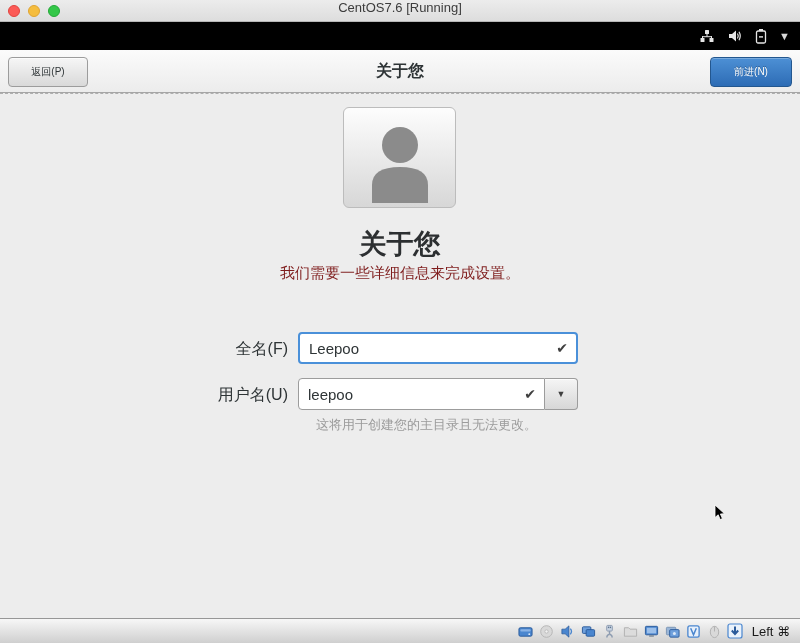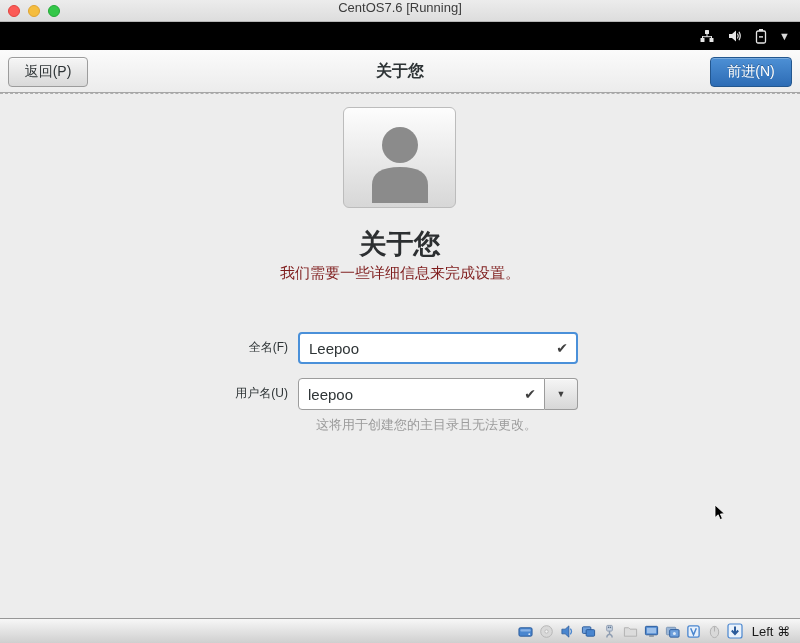--- a/index.html
+++ b/index.html
@@ -23,42 +23,42 @@
   .gnome-topbar { position:absolute; top:22px; left:0; width:800px; height:28px; background:#000; }
   .topbar-right { position:absolute; right:10px; top:0; height:28px; display:flex; align-items:center; gap:12px; }
   .topbar-right svg { display:block; }
   .chev { color:#d8d8d8; font-size:11px; line-height:1; }
 
   
   .headerbar { position:absolute; top:50px; left:0; width:800px; height:43px;
     background:linear-gradient(#fbfbfb,#ececec); border-bottom:1px solid #a6a6a6;
     display:flex; align-items:center; }
   .hb-title { position:absolute; left:0; right:0; text-align:center; font-size:16px; font-weight:bold; color:#2e3436; }
-  .btn { font-family:inherit; font-size:14px; color:#2e3436; border:1px solid #9c9c9c; border-radius:4px;
+  .btn { font-family:inherit; font-size:10px; color:#2e3436; border:1px solid #9c9c9c; border-radius:4px;
     background:linear-gradient(#f6f6f6,#d9d9d9); padding:0 14px; height:30px; cursor:pointer;
     box-shadow:inset 0 1px 0 rgba(255,255,255,.7); }
   .btn.back { position:absolute; left:8px; top:7px; min-width:80px; }
   .btn.primary { position:absolute; right:8px; top:7px; min-width:82px;
     background:linear-gradient(#4d90d5,#2d6cb5); border:1px solid #23578f; color:#ffffff;
     text-shadow:0 -1px 0 rgba(0,0,0,.3); box-shadow:inset 0 1px 0 rgba(255,255,255,.25); }
 
   
   .content { position:absolute; top:93px; left:0; width:800px; height:525px;
     background:#ededed; border-top:1px dashed #aeaeae; }
 
   .avatar-card { position:absolute; left:343px; top:13px; width:113px; height:101px;
     border:1px solid #bcbcbc; border-radius:6px;
     background:linear-gradient(#fdfdfd,#d7d7d7); cursor:pointer;
     display:flex; align-items:flex-end; justify-content:center; overflow:hidden; }
 
   .heading { position:absolute; top:132px; left:0; width:800px; text-align:center;
     font-size:27px; font-weight:bold; color:#2c2f31; }
   .subheading { position:absolute; top:170px; left:0; width:800px; text-align:center;
     font-size:15px; color:#7f1d1d; }
-  .form-label { position:absolute; width:150px; text-align:right; font-size:12px; color:#2e3436; }
+  .form-label { position:absolute; width:150px; text-align:right; font-size:16px; color:#2e3436; }
   .lbl-fullname { left:138px; top:245px; }
   .lbl-username { left:138px; top:291px; }
 
   .input-wrap { position:absolute; background:#fff; }
   .fullname-wrap { left:298px; top:238px; width:280px; height:32px;
     border:2px solid #4a90d9; border-radius:4px; }
   .username-wrap { left:298px; top:284px; width:247px; height:32px;
     border:1px solid #9c9c9c; border-radius:4px 0 0 4px; }
   .text-input { width:100%; height:100%; border:none; outline:none; background:transparent;
     font-family:inherit; font-size:15px; color:#2e3436; padding:0 26px 0 9px; }

